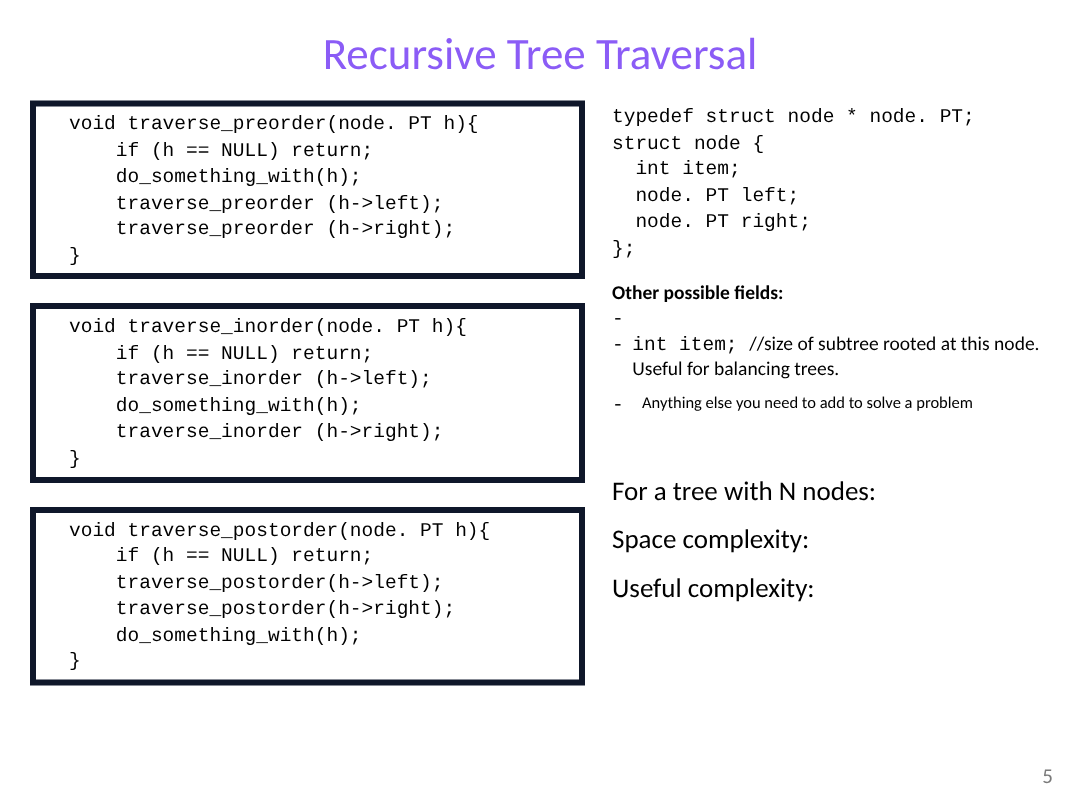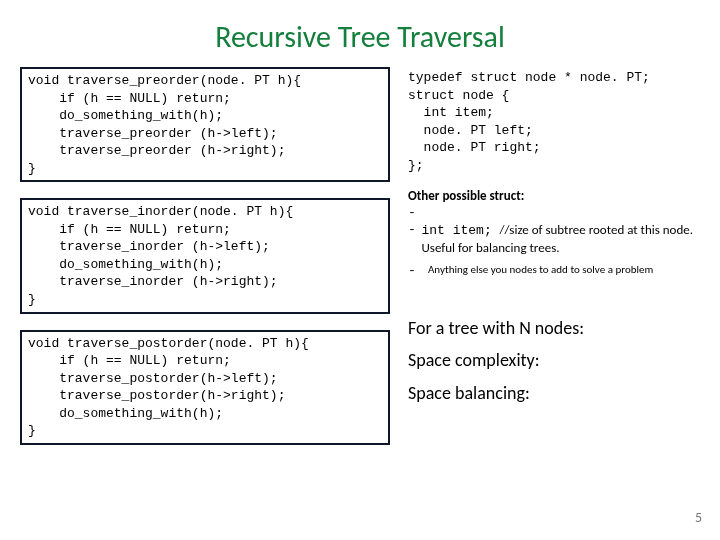--- a/index.html
+++ b/index.html
@@ -8,21 +8,21 @@
       height: 540px;
       background: #fff;
       font-family: Calibri, Arial, sans-serif;
       position: relative;
       overflow: hidden;
     }
     .title {
       text-align: center;
       font-size: 30px;
       font-weight: 400;
-      color: #15803d;
+      color: #8b5cf6;
       padding-top: 18px;
       padding-bottom: 12px;
     }
     .content {
       display: flex;
       gap: 18px;
       padding: 0 20px;
     }
     .left-col {
       flex: 0 0 370px;
@@ -30,22 +30,22 @@
       flex-direction: column;
       gap: 16px;
     }
     .right-col {
       flex: 1;
       display: flex;
       flex-direction: column;
       gap: 14px;
     }
     .code-box {
-      border: 2px solid #0f172a;
-      padding: 3px 6px;
+      border: 4px solid #0f172a;
+      padding: 3px 22px;
       font-family: "Courier New", monospace;
       font-size: 13px;
       line-height: 1.35;
       white-space: pre;
     }
     .right-code {
       font-family: "Courier New", monospace;
       font-size: 13px;
       line-height: 1.35;
       white-space: pre;
@@ -113,37 +113,37 @@
 
   <div class="right-col">
     <div class="right-code">typedef struct node * node. PT;
 struct node {
   int item;
   node. PT left;
   node. PT right;
 };</div>
 
     <div class="other-fields">
-      <div class="hdr">Other possible struct:</div>
+      <div class="hdr">Other possible fields:</div>
       <div class="row">
         <span class="dash">-</span>
       </div>
       <div class="row">
         <span class="dash">-</span>
         <span>
           <span class="mono">int item; </span><span>//size of subtree rooted at this node. Useful for balancing trees.</span>
         </span>
       </div>
       <div class="row" style="margin-top:6px;">
         <span class="dash">-</span>
-        <span class="small">Anything else you nodes to add to solve a problem</span>
+        <span class="small">Anything else you need to add to solve a problem</span>
       </div>
     </div>
 
     <div class="complexity">
       <div>For a tree with N nodes:</div>
       <div>Space complexity:</div>
-      <div>Space balancing:</div>
+      <div>Useful complexity:</div>
     </div>
   </div>
 </div>
 
 <div class="page-num">5</div>
 
 </body></html>

